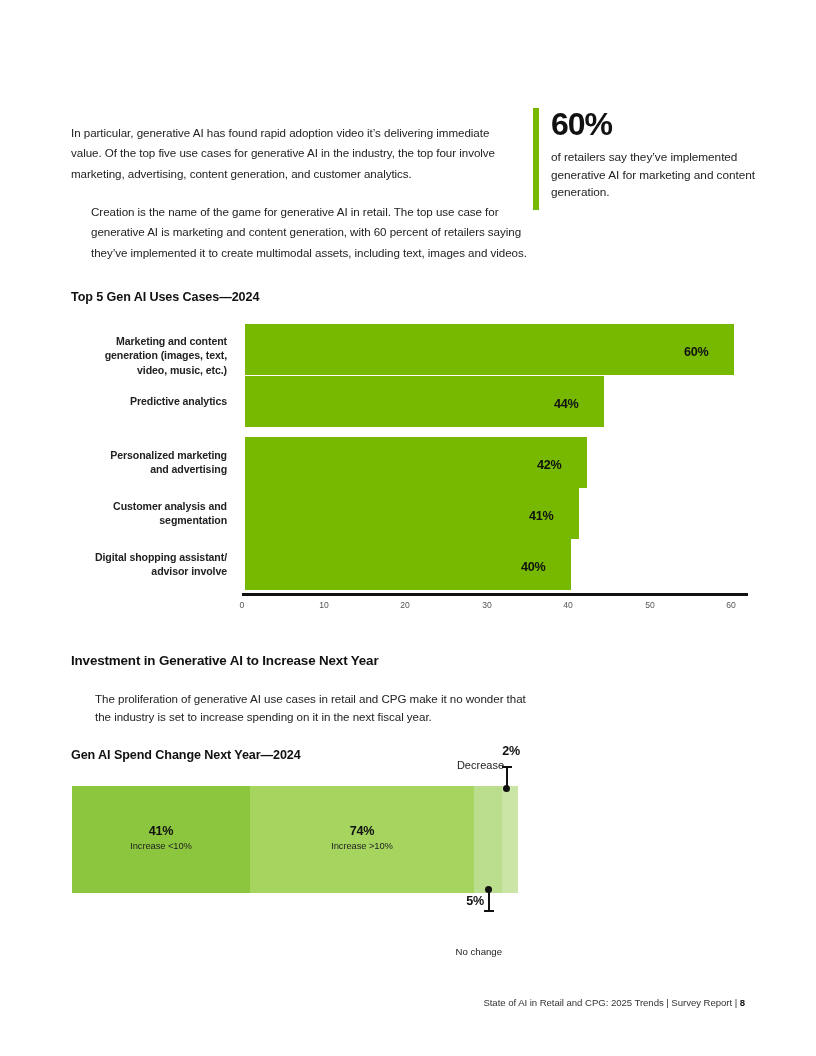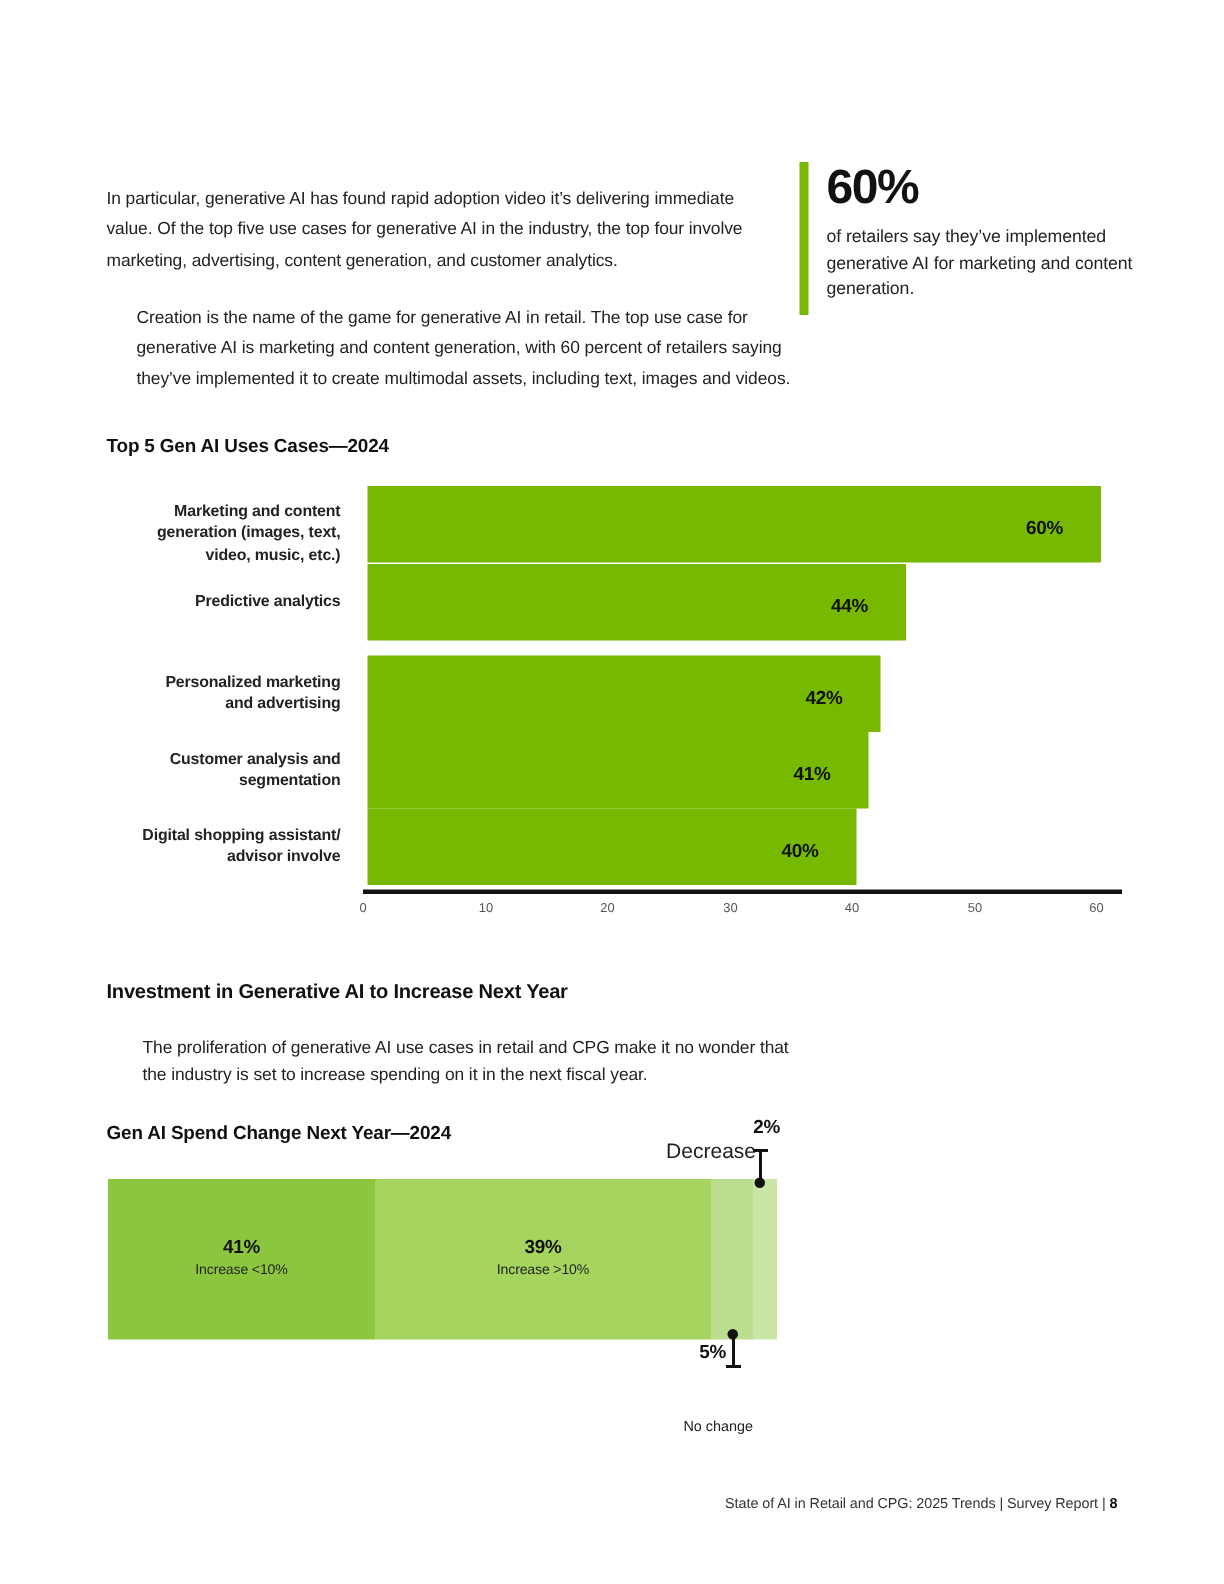--- a/index.html
+++ b/index.html
@@ -203,21 +203,21 @@
     text-align: right;
   }
   #decrease-value {
     font-size: 12.6px;
     font-weight: bold;
     color: #111111;
     letter-spacing: -0.2px;
     display: block;
   }
   #decrease-label {
-    font-size: 14px;
+    font-size: 11px;
     color: #222222;
     display: block;
     margin-top: 1px;
     padding-right: 16px;
   }
   #decrease-leader {
     position: absolute;
     left: 506px;
     top: 766px;
     width: 1.6px;
@@ -386,21 +386,21 @@
 
   <div id="stacked-bar">
     <div class="seg" style="left:0px; width:178px; background:#8cc63e;">
       <div class="seg-inner">
         <span class="seg-value">41%</span>
         <span class="seg-caption">Increase &lt;10%</span>
       </div>
     </div>
     <div class="seg" style="left:178px; width:224px; background:#a5d55f;">
       <div class="seg-inner">
-        <span class="seg-value">39%</span>
+        <span class="seg-value">74%</span>
         <span class="seg-caption">Increase &gt;10%</span>
       </div>
     </div>
     <div class="seg" style="left:402px; width:28px; background:#bade8e;"></div>
     <div class="seg" style="left:430px; width:16px; background:#cbe5a6;"></div>
   </div>
 
   <div id="decrease-callout">
     <span id="decrease-value">2%</span>
     <span id="decrease-label">Decrease</span>

